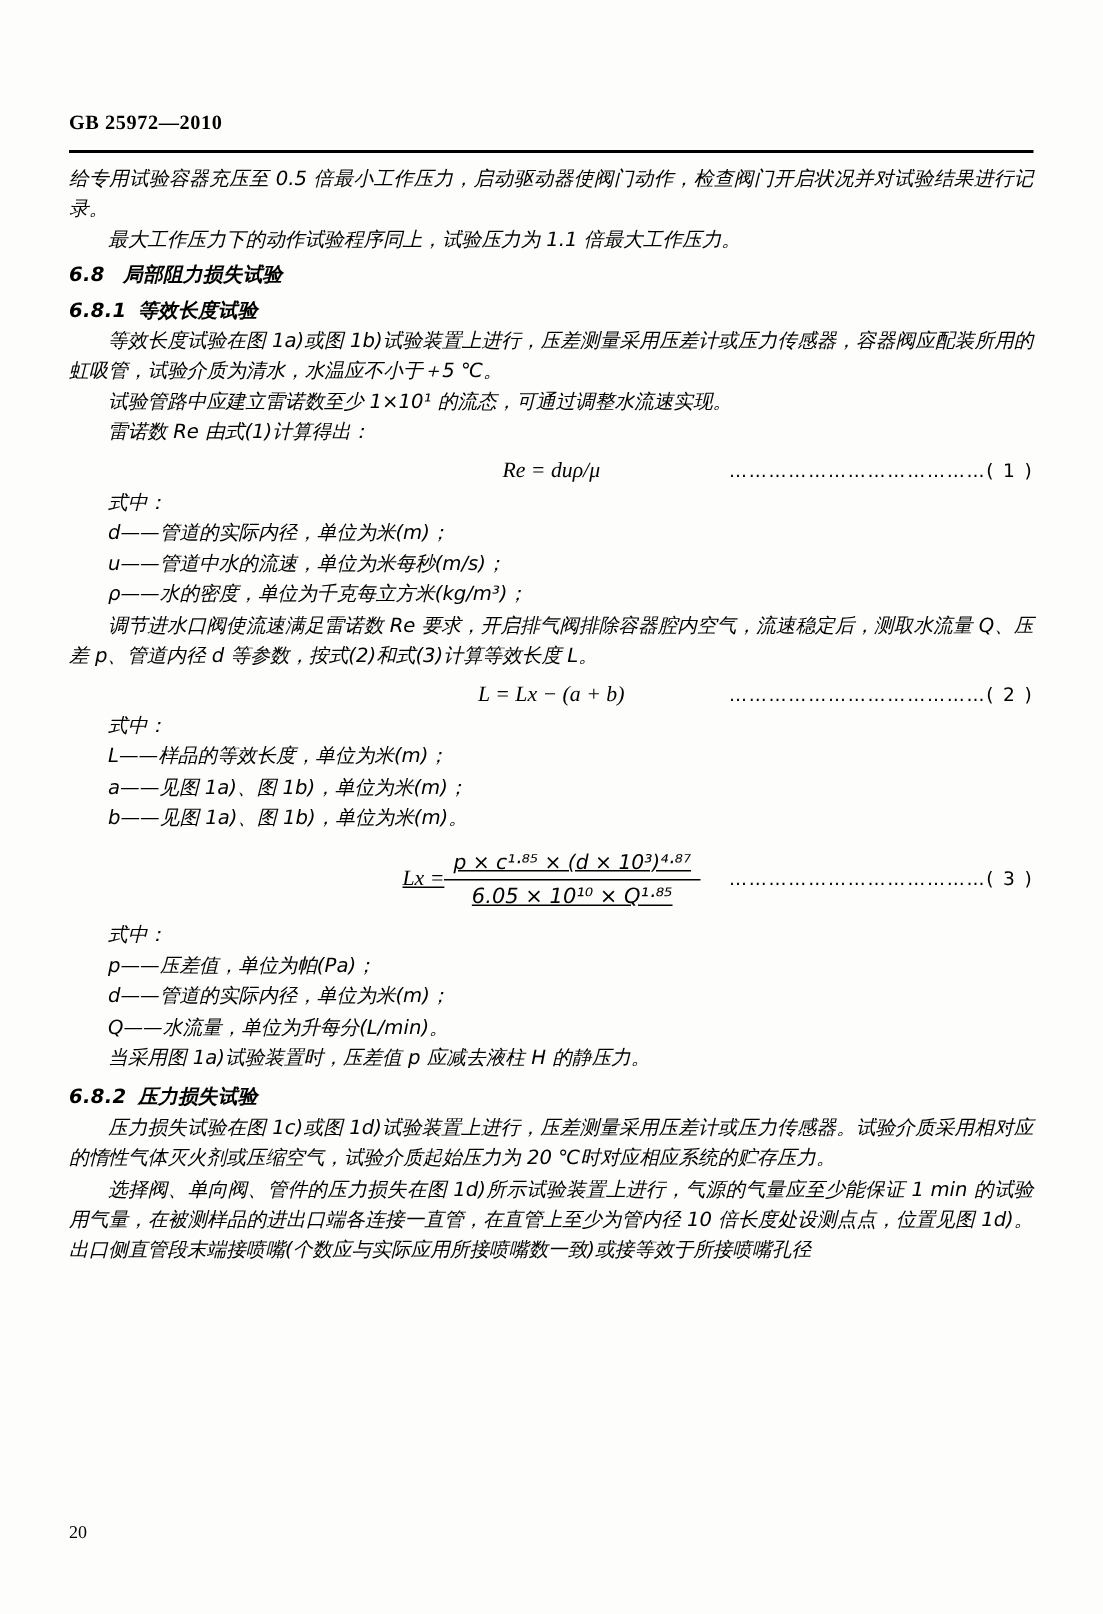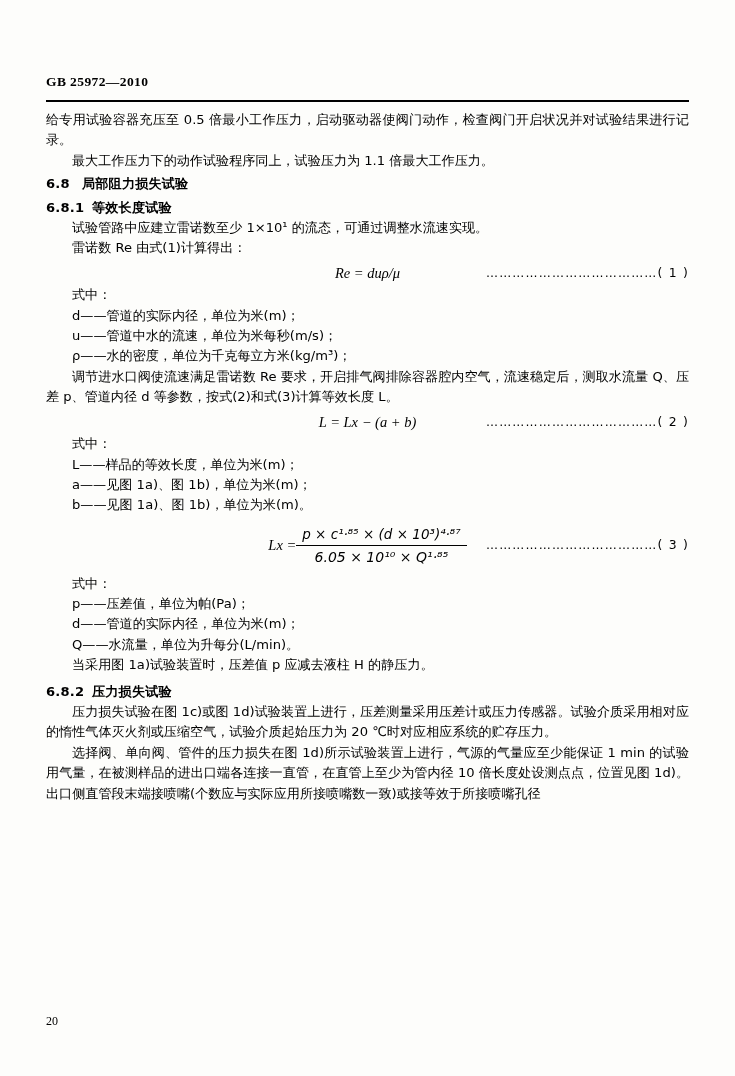--- a/index.html
+++ b/index.html
@@ -46,20 +46,21 @@
     top: 110px;
     width: 643px;
     font-size: 13.1px;
     line-height: 20.4px;
     font-family: "DejaVu Sans", sans-serif;
   }
   p {
     margin: 0;
     text-align: justify;
     text-justify: inter-ideograph;
+    font-style: italic;
   }
   .ind1 { text-indent: 26px; }
   .noind { text-indent: 0; }
   .sec {
     font-weight: bold;
     margin-top: 3px;
     letter-spacing: 0.2px;
   }
   .sec .num { display: inline-block; min-width: 36px; }
   .sec .numl { display: inline-block; min-width: 46px; }
@@ -126,20 +127,21 @@
 
   <div class="content">
 
     <p class="noind">给专用试验容器充压至 0.5 倍最小工作压力，启动驱动器使阀门动作，检查阀门开启状况并对试验结果进行记录。</p>
     <p class="ind1">最大工作压力下的动作试验程序同上，试验压力为 1.1 倍最大工作压力。</p>
 
     <p class="sec noind"><span class="num">6.8</span><span>局部阻力损失试验</span></p>
 
     <p class="sec noind"><span class="numl">6.8.1</span><span>等效长度试验</span></p>
 
+    <p class="ind1">等效长度试验在图 1a)或图 1b)试验装置上进行，压差测量采用压差计或压力传感器，容器阀应配装所用的虹吸管，试验介质为清水，水温应不小于＋5 ℃。</p>
     <p class="ind1">试验管路中应建立雷诺数至少 1×10¹ 的流态，可通过调整水流速实现。</p>
     <p class="ind1">雷诺数 Re 由式(1)计算得出：</p>
 
     <div class="formula-row">
       <span class="formula">Re = duρ/μ</span>
       <span class="dots">…………………………………<span class="eqnum">( 1 )</span></span>
     </div>
 
     <p class="ind1">式中：</p>
     <p class="ind1">d——管道的实际内径，单位为米(m)；</p>
@@ -151,21 +153,21 @@
     <div class="formula-row">
       <span class="formula">L = Lx − (a + b)</span>
       <span class="dots">…………………………………<span class="eqnum">( 2 )</span></span>
     </div>
 
     <p class="ind1">式中：</p>
     <p class="ind1">L——样品的等效长度，单位为米(m)；</p>
     <p class="ind1">a——见图 1a)、图 1b)，单位为米(m)；</p>
     <p class="ind1">b——见图 1a)、图 1b)，单位为米(m)。</p>
 
-    <div class="formula-row" style="margin:8px 0 6px 0;">
+    <div class="formula-row" style="margin:8px 0 6px 0;text-decoration:underline;">
       <span class="formula">Lx =</span>
       <span class="frac">
         <span class="top">p × c¹·⁸⁵ × (d × 10³)⁴·⁸⁷</span>
         <span class="bot">6.05 × 10¹⁰ × Q¹·⁸⁵</span>
       </span>
       <span class="dots">…………………………………<span class="eqnum">( 3 )</span></span>
     </div>
 
     <p class="ind1">式中：</p>
     <p class="ind1">p——压差值，单位为帕(Pa)；</p>

